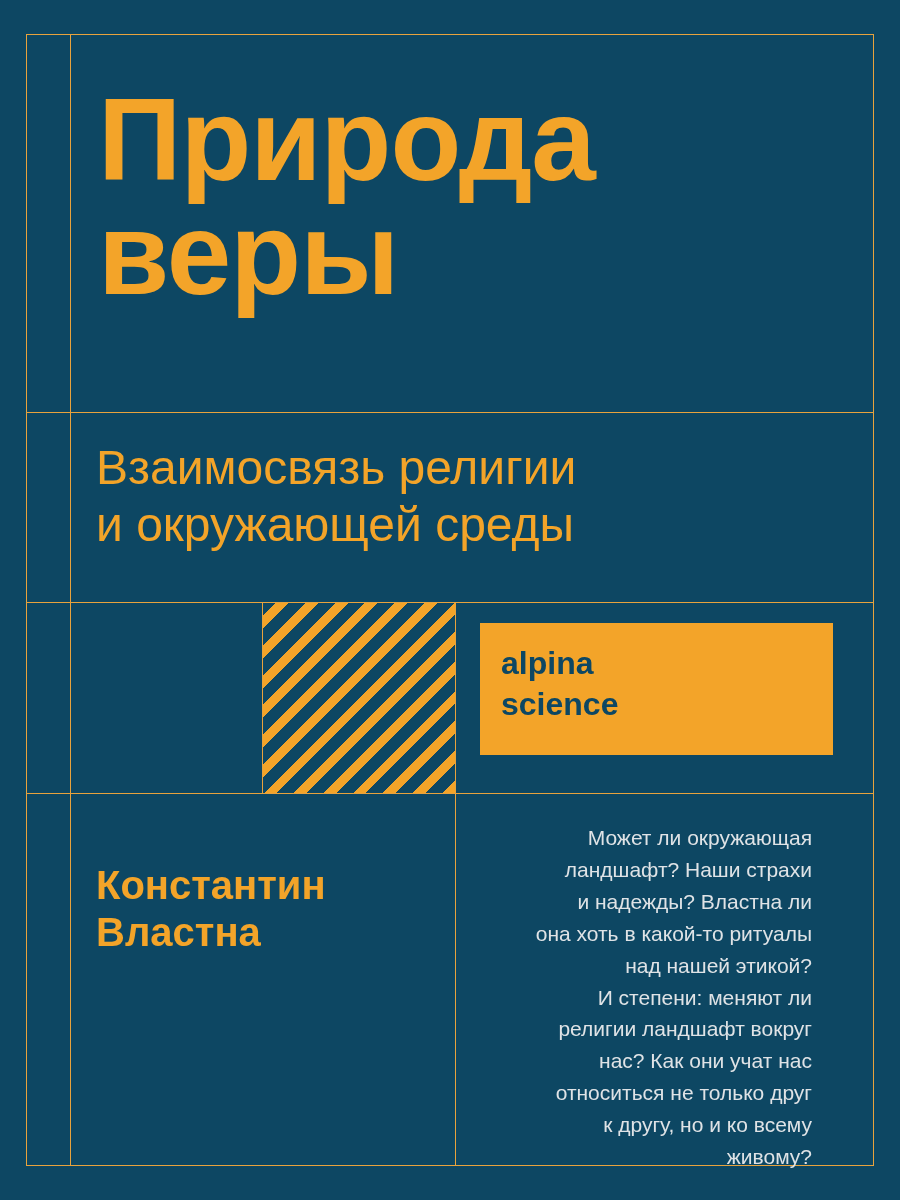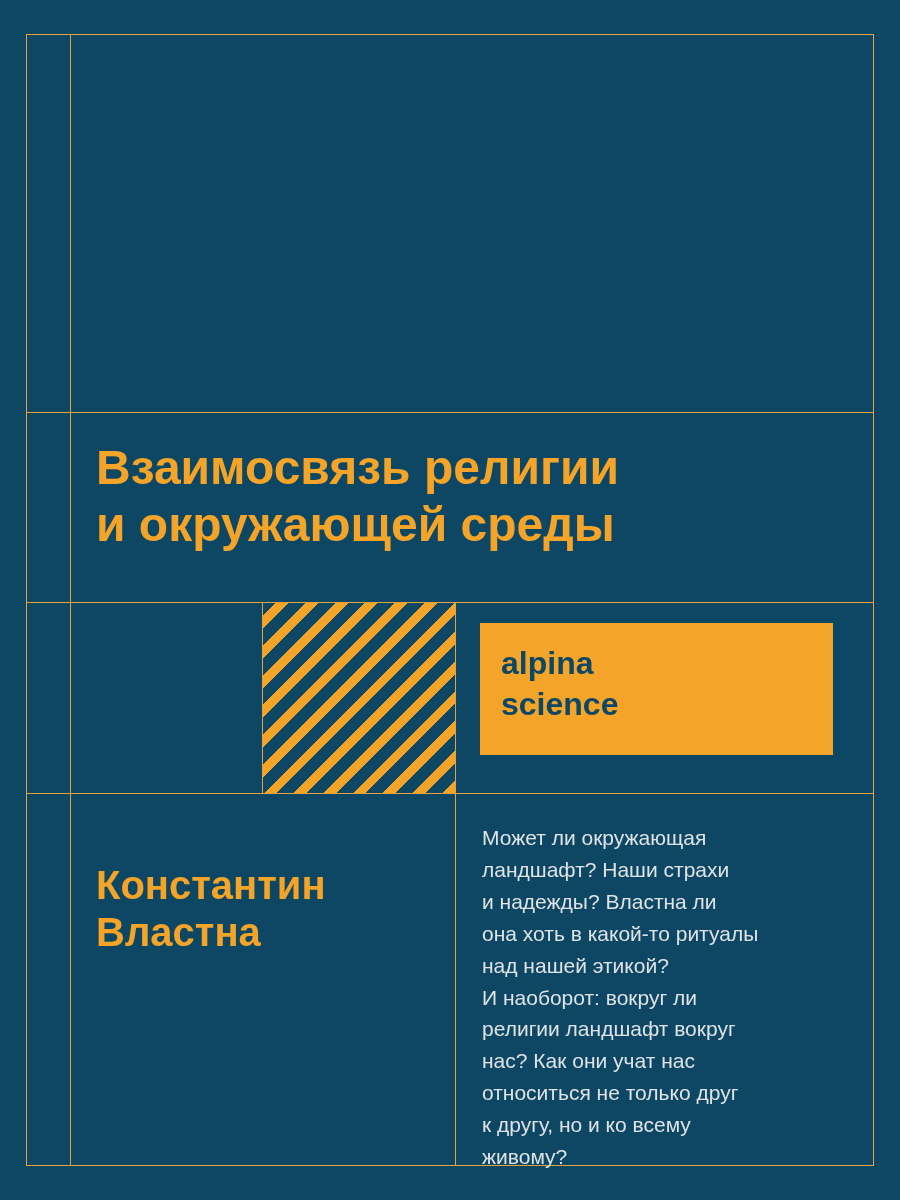--- a/index.html
+++ b/index.html
@@ -72,21 +72,21 @@
   }
   .title .line { display: block; }
 
   
   .subtitle {
     position: absolute;
     left: 96px;
     top: 440px;
     width: 756px;
     color: #f3a429;
-    font-weight: bold;
+    font-weight: normal;
     font-size: 48px;
     line-height: 1.18;
   }
   .subtitle .line { display: block; }
 
   
   .hatch {
     position: absolute;
     left: 263px;
     top: 603px;
@@ -135,35 +135,39 @@
   
   .blurb {
     position: absolute;
     left: 482px;
     top: 822px;
     width: 330px;
     color: #dfe3e6;
     font-size: 21px;
     line-height: 1.52;
   }
-  .blurb .line { display: block; }
+  .blurb .line { display: block; text-align: right; }
 </style>
 </head>
 <body>
 
 <div class="cover">
 
   <div class="frame"></div>
   <div class="rule rule-1"></div>
   <div class="rule rule-2"></div>
   <div class="rule rule-3"></div>
   <div class="vrule vrule-a"></div>
   <div class="vrule vrule-b"></div>
   <div class="vrule vrule-c"></div>
 
+  <div class="title">
+    <span class="line">Природа</span>
+    <span class="line">веры</span>
+  </div>
 
   <div class="subtitle">
     <span class="line">Взаимосвязь религии</span>
     <span class="line">и окружающей среды</span>
   </div>
 
   <div class="hatch"></div>
 
   <div class="badge">
     <span class="line">alpina</span>
@@ -174,21 +178,21 @@
     <span class="line">Константин</span>
     <span class="line">Властна</span>
   </div>
 
   <div class="blurb">
     <span class="line">Может ли окружающая</span>
     <span class="line">ландшафт? Наши страхи</span>
     <span class="line">и надежды? Властна ли</span>
     <span class="line">она хоть в какой-то ритуалы</span>
     <span class="line">над нашей этикой?</span>
-    <span class="line">И наоборот: вокруг ли</span>
+    <span class="line">И степени: меняют ли</span>
     <span class="line">религии ландшафт вокруг</span>
     <span class="line">нас? Как они учат нас</span>
     <span class="line">относиться не только друг</span>
     <span class="line">к другу, но и ко всему</span>
     <span class="line">живому?</span>
   </div>
 
 </div>
 
 </body></html>

